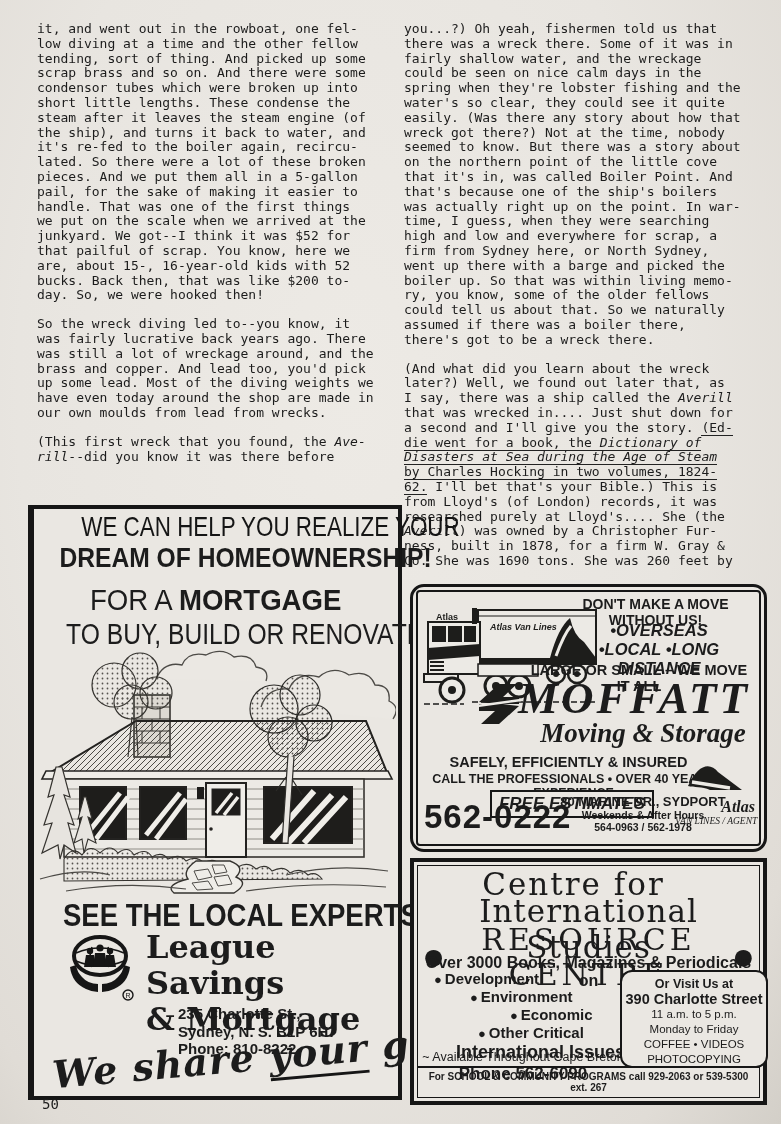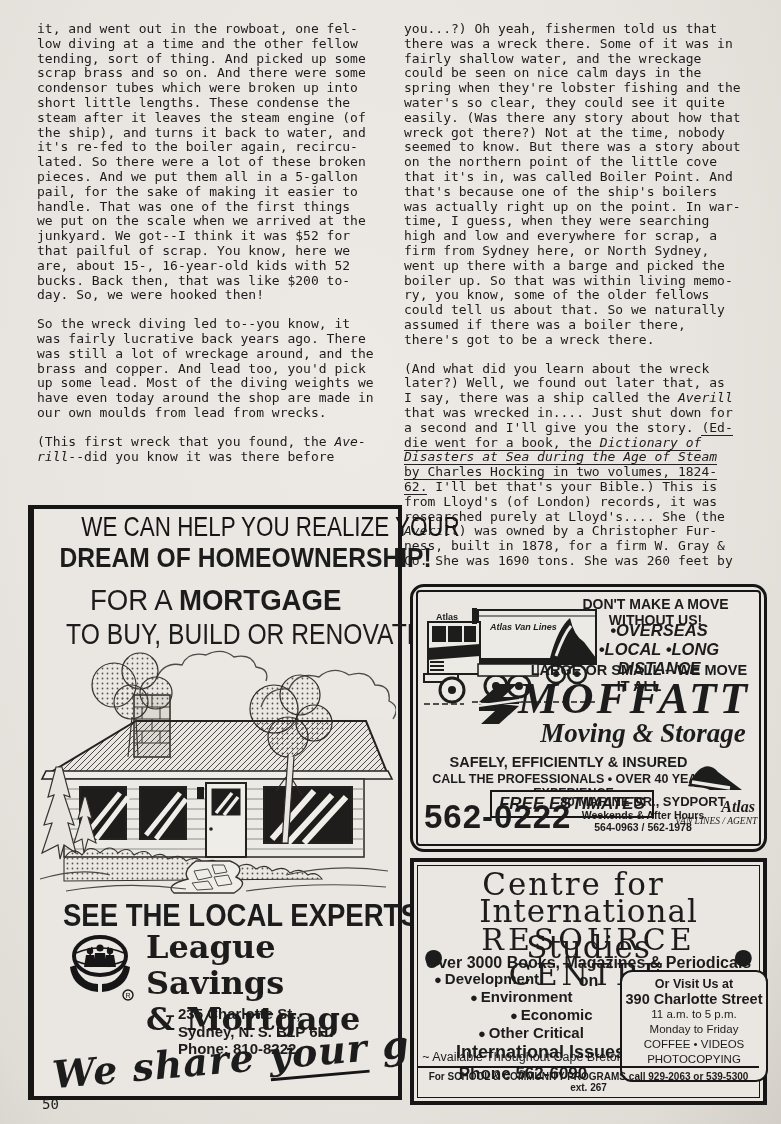--- a/index.html
+++ b/index.html
@@ -81,21 +81,21 @@
   .ce-t1{position:absolute;top:0px;left:0;right:30px;text-align:center;font-size:31px;letter-spacing:2px;}
   .ce-t2{position:absolute;top:27px;left:0;right:0;text-align:center;font-size:31px;letter-spacing:1px;}
   .ce-t3{position:absolute;top:56px;left:6px;right:6px;display:flex;align-items:center;font-size:30px;}
   .ce-t3 .mid{flex:1;text-align:center;letter-spacing:4px;}
   .ce-t3 .blt{font-size:22px;line-height:22px;}
   .ce-sub{position:absolute;top:88px;left:4px;right:4px;text-align:center;font-weight:700;font-size:16px;letter-spacing:0;}
   .ce-topic{position:absolute;font-weight:700;font-size:15px;}
   .ce-topic .blt{font-size:13px;margin-right:3px;}
   .ce-avail{position:absolute;top:184px;left:0;width:210px;text-align:center;font-size:12.5px;}
   .ce-phone{position:absolute;top:198px;left:0;width:210px;text-align:center;font-weight:700;font-size:17px;}
-  .ce-visit{position:absolute;left:202px;top:104px;width:148px;height:112px;border:2px solid #161616;border-radius:12px;
+  .ce-visit{position:absolute;left:202px;top:104px;width:148px;height:98px;border:2px solid #161616;border-radius:12px;
             text-align:center;background:#eae7e2;padding-top:5px;box-sizing:border-box;line-height:15px;}
   .ce-visit .v1{font-weight:700;font-size:12.5px;}
   .ce-visit .v2{font-weight:700;font-size:14.5px;}
   .ce-visit .v3{font-size:11.5px;}
   .ce-foot{position:absolute;left:0;right:0;bottom:0;border-top:2px solid #161616;font-weight:700;font-size:10px;
            text-align:center;padding:3px 1px 4px;}
   
   .pageno{position:absolute;left:42px;top:1096px;font-size:14px;}
 </style>
 </head>

